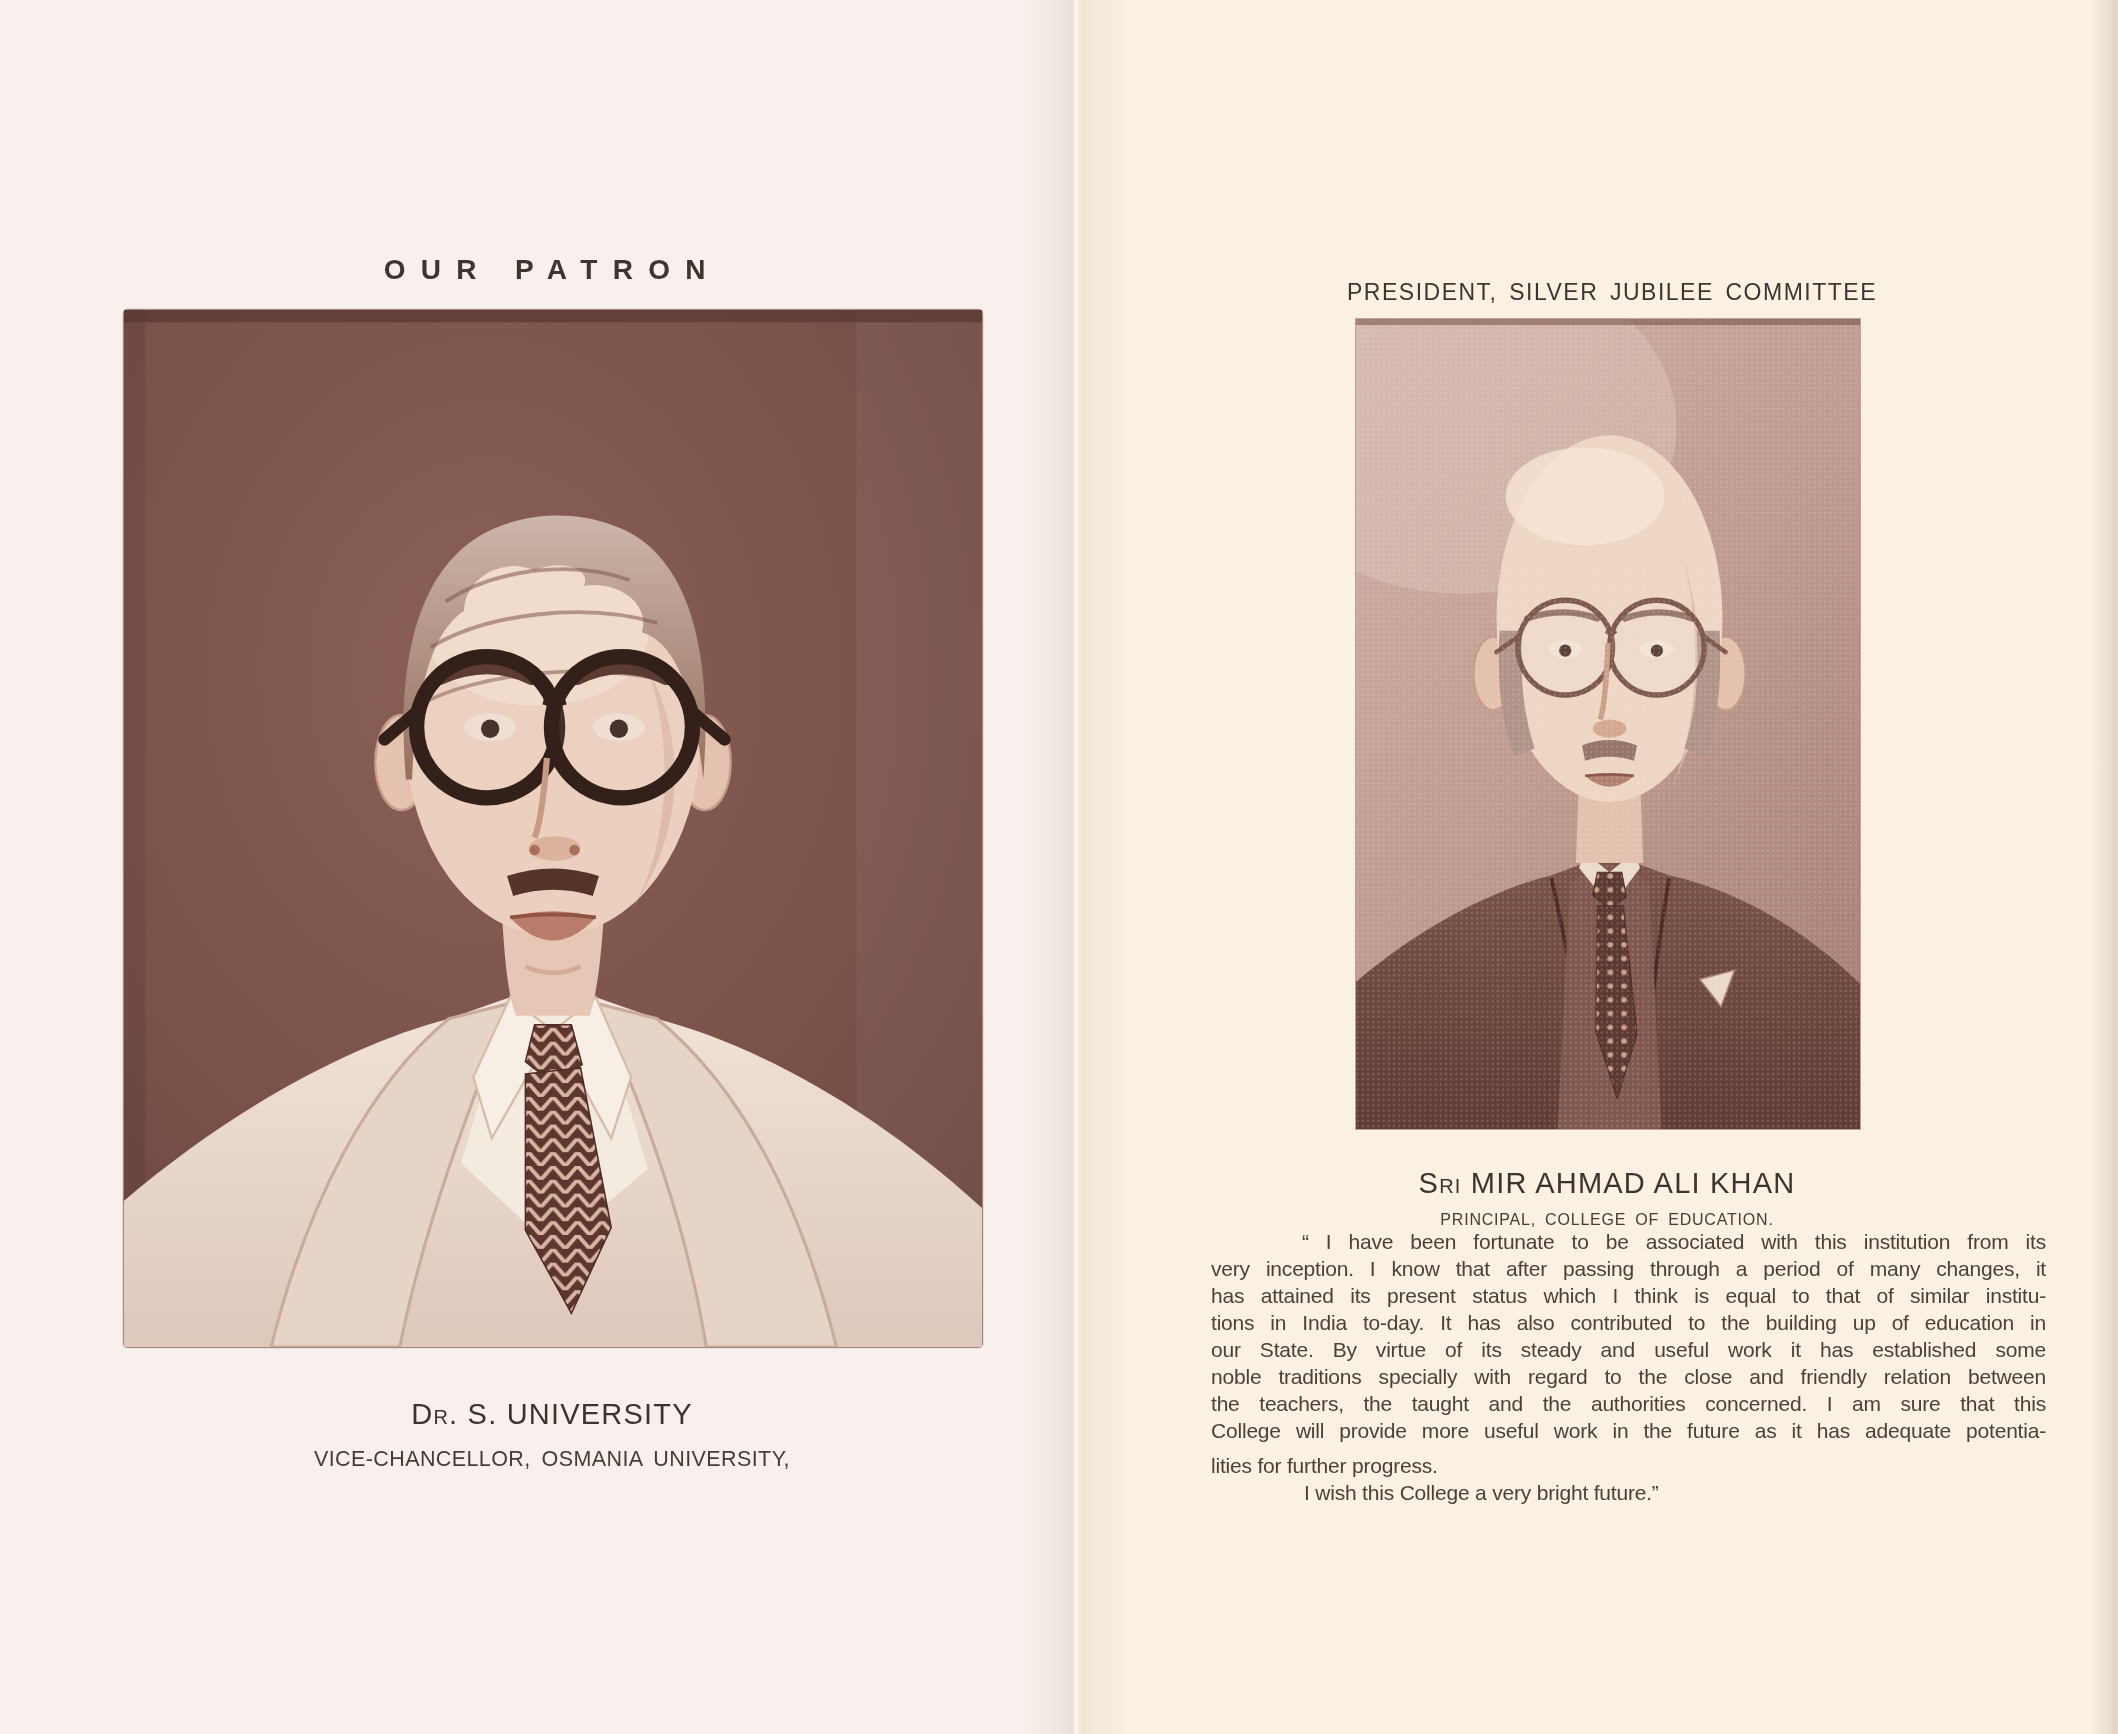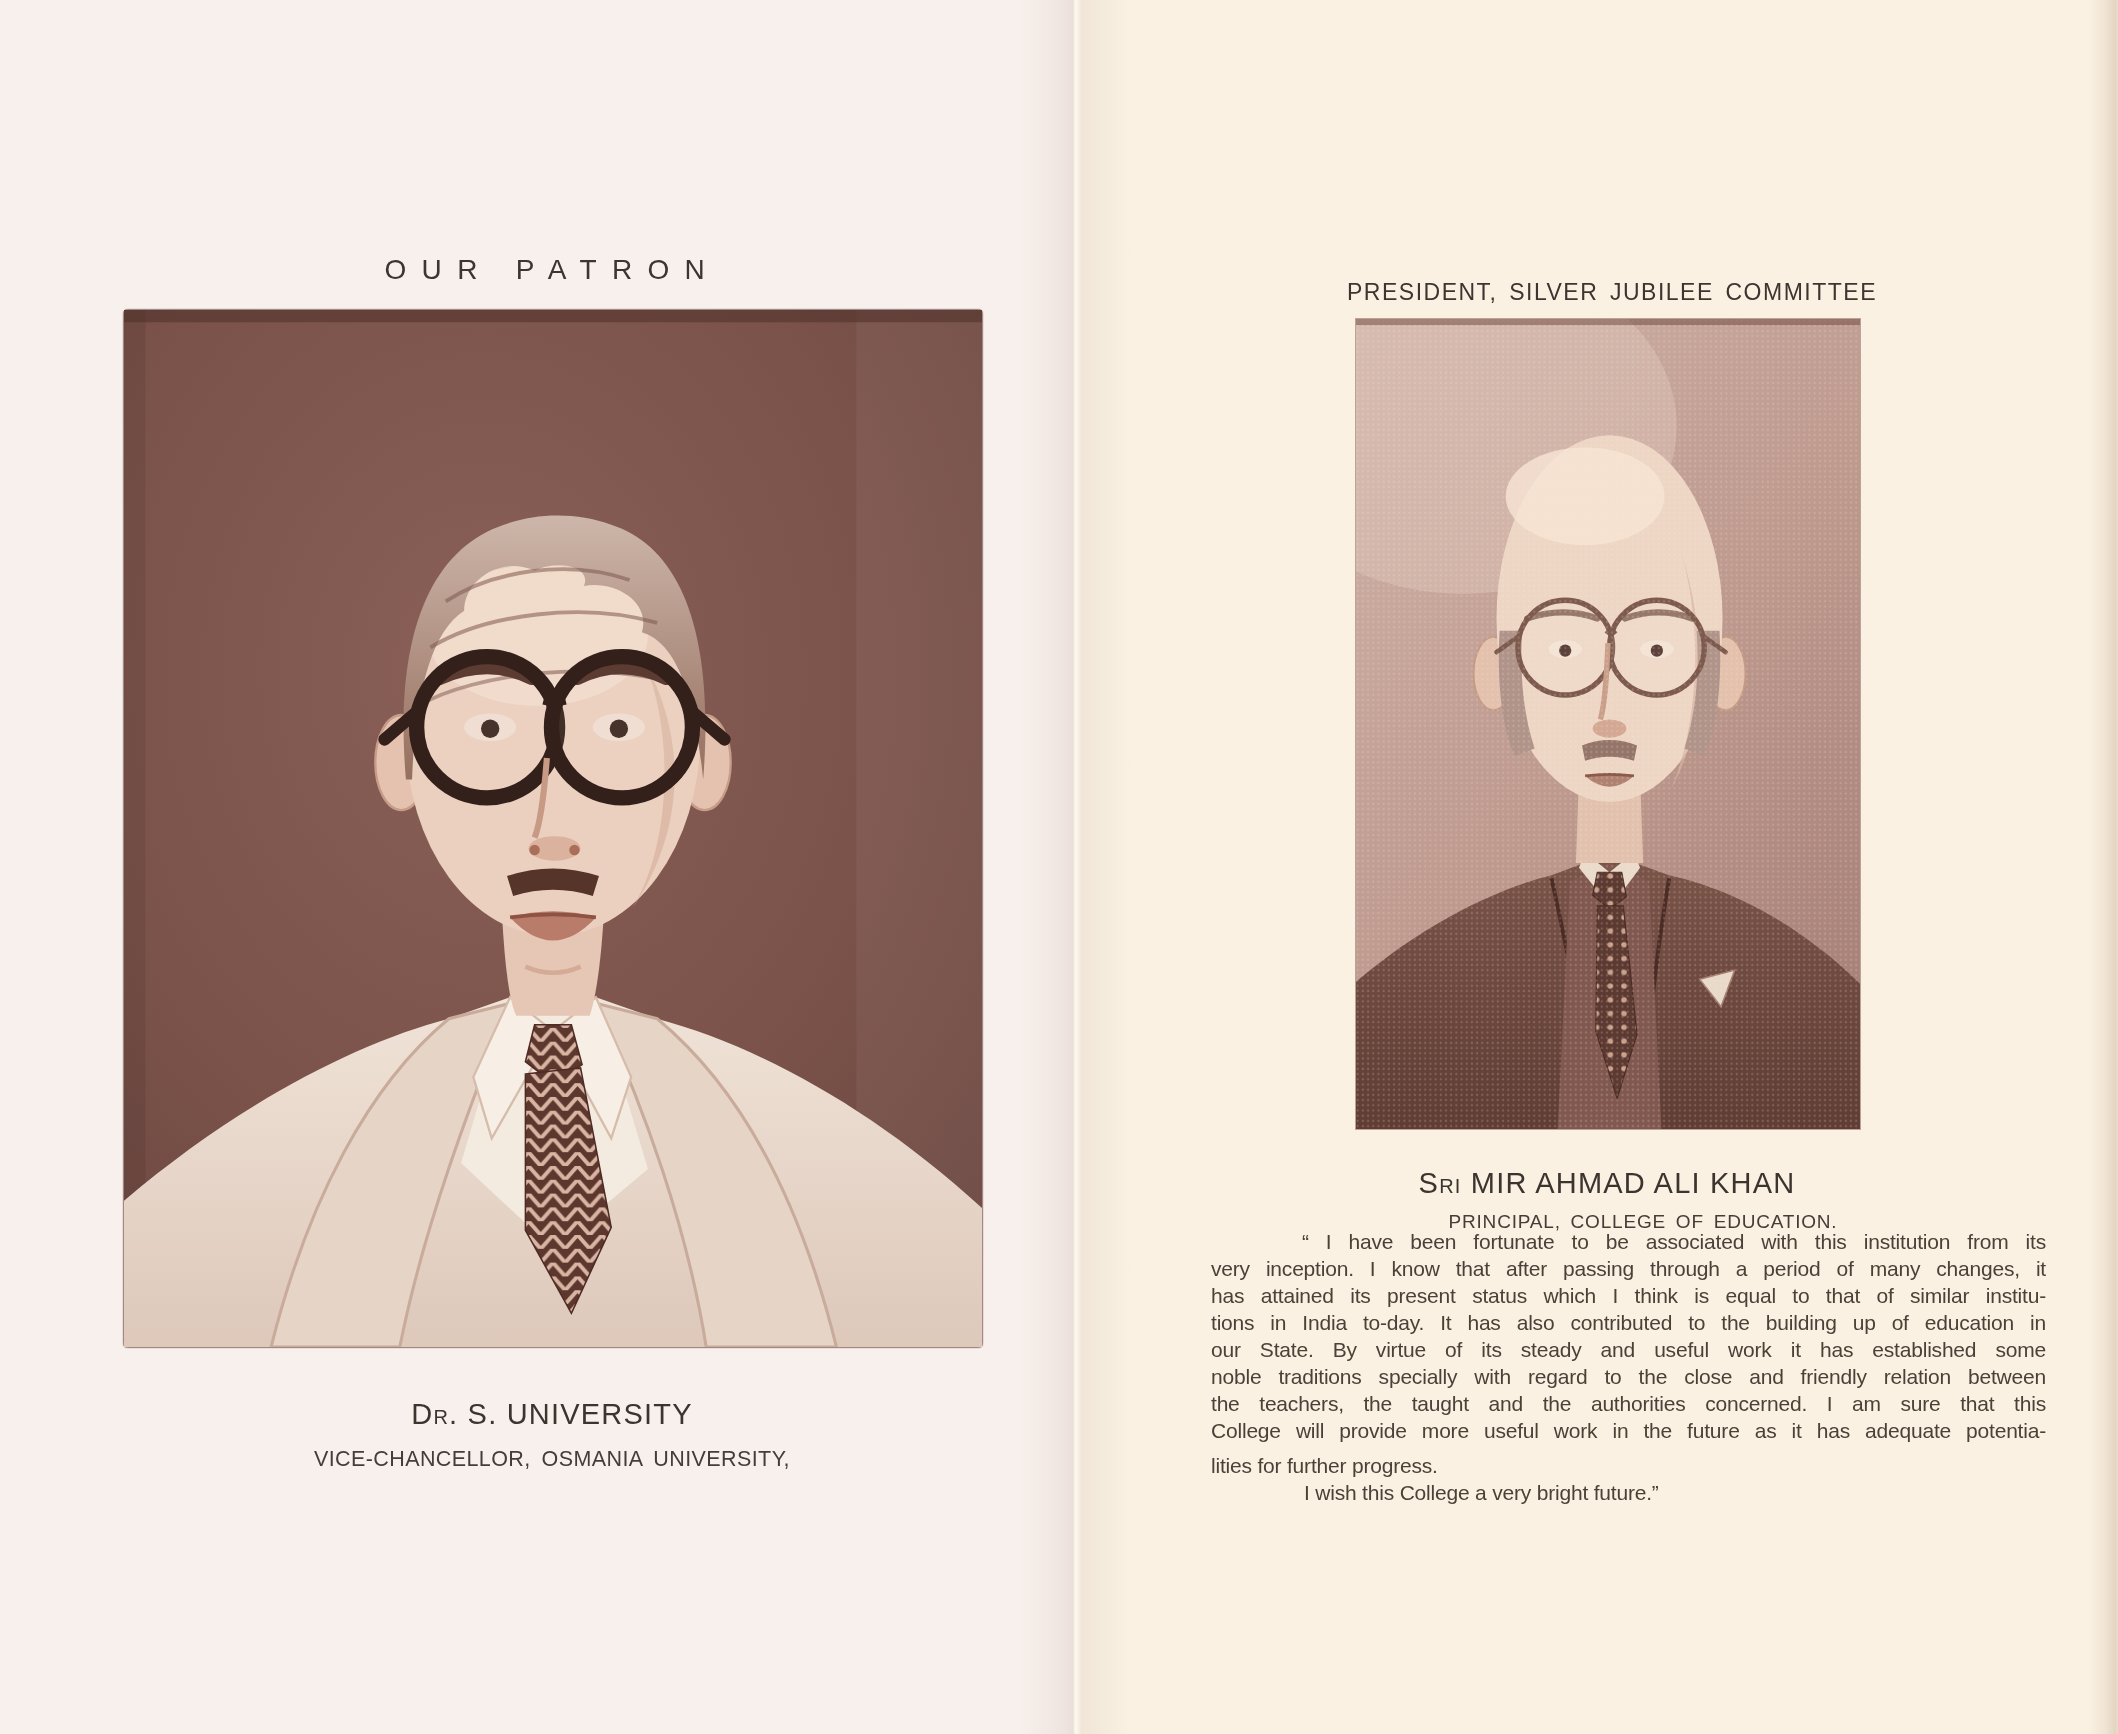--- a/index.html
+++ b/index.html
@@ -32,21 +32,21 @@
     background:linear-gradient(90deg,rgba(150,110,80,0) 0%,rgba(150,110,80,0.10) 55%,rgba(150,110,80,0.22) 88%,rgba(150,110,80,0.12) 100%);
     pointer-events:none;
   }
 
   .heading{
     position:absolute;text-align:center;
     color:#3c3530;font-weight:500;
   }
   .heading-left{
     left:15.3px;top:254px;width:1074px;
-    font-size:28px;letter-spacing:15.3px;
+    font-size:28px;letter-spacing:15.3px;font-weight:bold;
   }
   .heading-right{
     left:1090px;top:279px;width:1044px;
     font-size:23px;letter-spacing:1.5px;word-spacing:3.8px;
   }
 
   .photo{position:absolute;display:block;}
   .photo-left{
     left:123px;top:309px;width:858px;height:1037px;
     border:1.5px solid rgba(88,52,44,0.55);
@@ -64,21 +64,21 @@
     font-variant:small-caps;
     color:#3b342f;letter-spacing:1.2px;
   }
   .caption-title{
     position:absolute;text-align:center;
     color:#453d37;
   }
   .caption-name-left{left:123px;top:1398px;width:858px;font-size:29px;}
   .caption-title-left{left:123px;top:1447px;width:858px;font-size:21.5px;letter-spacing:0.4px;word-spacing:4.6px;}
   .caption-name-right{left:1355px;top:1167px;width:504px;font-size:29px;}
-  .caption-title-right{left:1391px;top:1211px;width:504px;font-size:19px;letter-spacing:0.8px;word-spacing:3.8px;}
+  .caption-title-right{left:1355px;top:1211px;width:504px;font-size:16px;letter-spacing:0.8px;word-spacing:3.8px;}
 
   .quote{
     position:absolute;left:1211px;top:1228px;width:835px;
     font-size:21px;line-height:27px;color:#4b4138;
     letter-spacing:-0.2px;
   }
   .quote-line{
     text-align:justify;text-align-last:justify;
     white-space:normal;
   }

